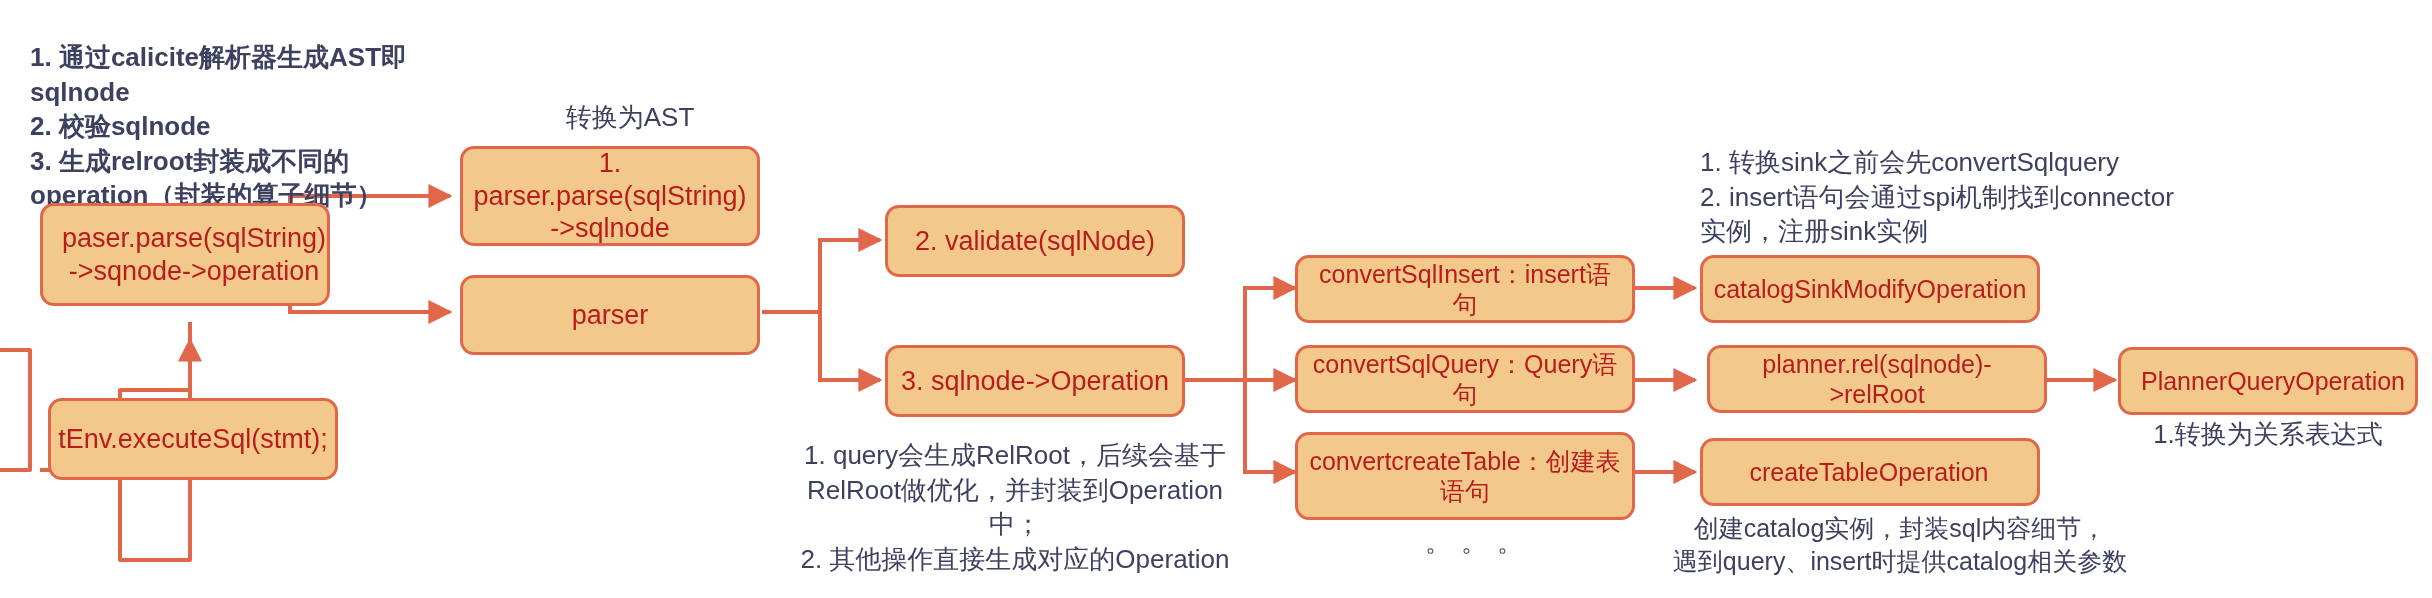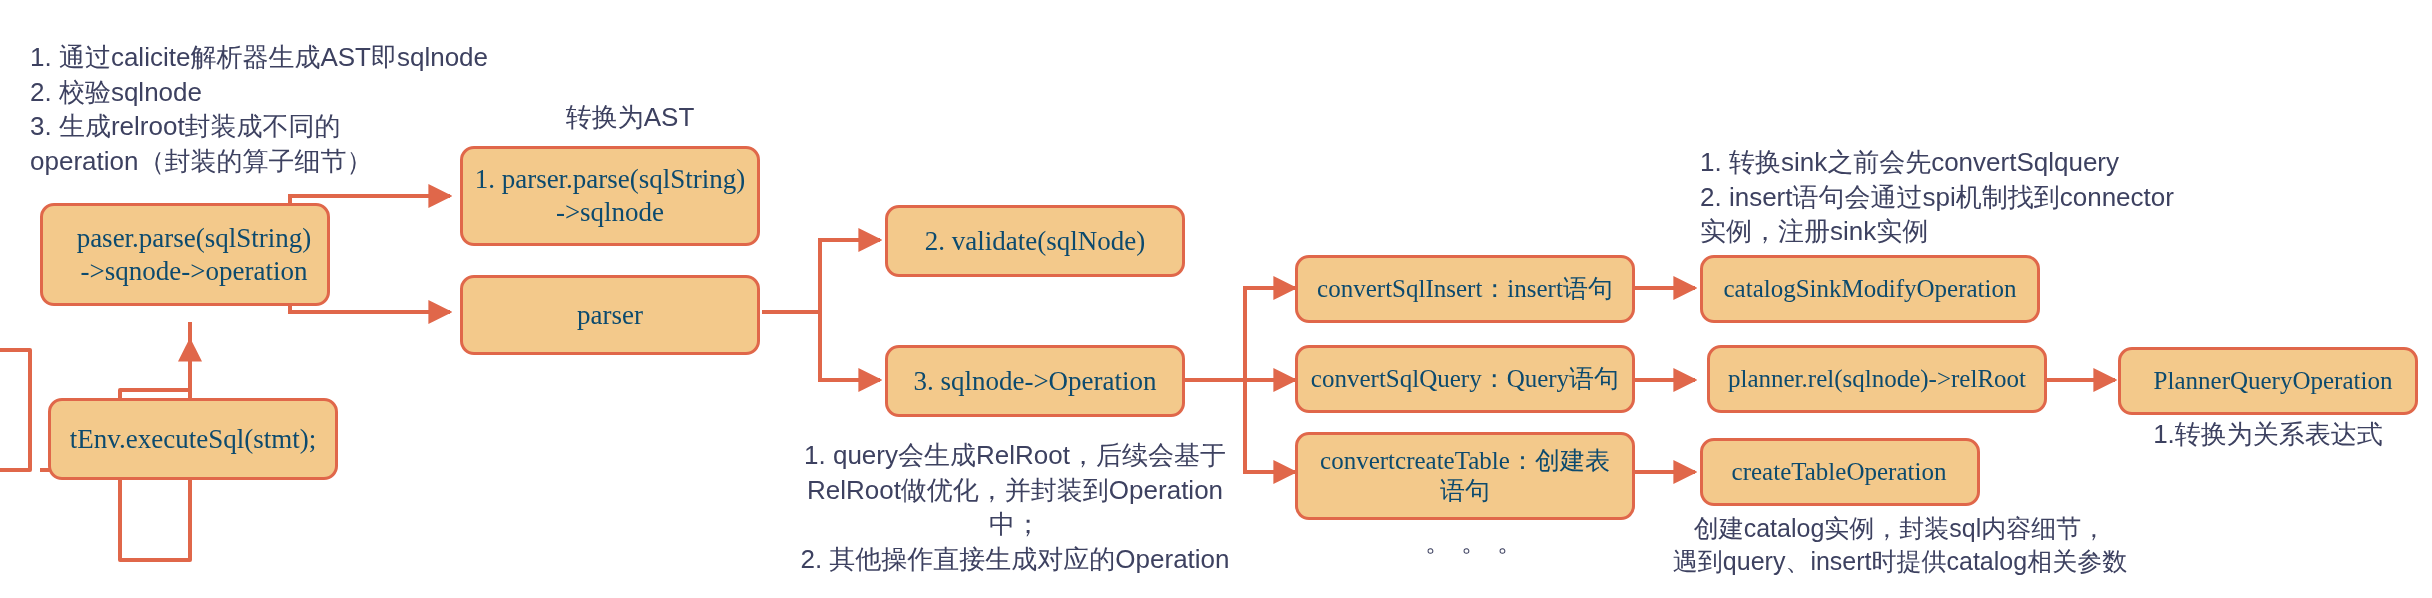--- a/index.html
+++ b/index.html
@@ -29,26 +29,25 @@
   .node {
     position: absolute;
     box-sizing: border-box;
     background: #f3c98b;
     border: 3px solid #e0674a;
     border-radius: 14px;
     display: flex;
     align-items: center;
     justify-content: center;
     text-align: center;
-    color: #0c4a6e;
+    color: #b91c1c;
     font-size: 27px;
     line-height: 1.22;
     padding: 4px 10px;
     white-space: pre-line;
-    font-family: Liberation Serif, serif;
   }
   .note {
     position: absolute;
     color: #3d4160;
     font-size: 26px;
     line-height: 1.33;
     white-space: pre-line;
   }
   .note.center { text-align: center; }
   .note.left { text-align: left; }
@@ -94,21 +93,21 @@
       <path d="M 1245 380 L 1245 472 L 1295 472" marker-end="url(#arrow)"></path>
 
       <path d="M 1628 288 L 1695 288" marker-end="url(#arrow)"></path>
       <path d="M 1628 380 L 1695 380" marker-end="url(#arrow)"></path>
       <path d="M 1628 472 L 1695 472" marker-end="url(#arrow)"></path>
 
       <path d="M 2046 380 L 2115 380" marker-end="url(#arrow)"></path>
     </g>
   </svg>
 
-  <div class="note left" style="left:30px; top:40px; width:470px;">1. 通过calicite解析器生成AST即sqlnode
+  <div class="note left" style="left:30px; top:40px; width:470px;font-weight:bold;">1. 通过calicite解析器生成AST即sqlnode
 2. 校验sqlnode
 3. 生成relroot封装成不同的
 operation（封装的算子细节）</div>
 
   <div class="note center" style="left:530px; top:100px; width:200px;">转换为AST</div>
 
   <div class="node" style="left:40px; top:203px; width:290px; height:103px;padding-left:28px;">paser.parse(sqlString)
 -&gt;sqnode-&gt;operation</div>
 
   <div class="node" style="left:48px; top:398px; width:290px; height:82px;">tEnv.executeSql(stmt);</div>
@@ -136,21 +135,21 @@
   <div class="dots" style="left:1425px; top:525px;">。。。</div>
 
   <div class="note left" style="left:1700px; top:145px; width:520px;">1. 转换sink之前会先convertSqlquery
 2. insert语句会通过spi机制找到connector
 实例，注册sink实例</div>
 
   <div class="node" style="left:1700px; top:255px; width:340px; height:68px; font-size:25px;">catalogSinkModifyOperation</div>
 
   <div class="node" style="left:1700px; top:345px; width:340px; height:68px; font-size:25px;margin-left:7px;">planner.rel(sqlnode)-&gt;relRoot</div>
 
-  <div class="node" style="left:1700px; top:438px; width:280px; height:68px; font-size:25px;padding-left:8px;">createTableOperation</div>
+  <div class="node" style="left:1700px; top:438px; width:340px; height:68px; font-size:25px;padding-left:8px;">createTableOperation</div>
 
   <div class="note center" style="left:1640px; top:512px; width:520px; font-size:25px;">创建catalog实例，封装sql内容细节，
 遇到query、insert时提供catalog相关参数</div>
 
   <div class="node" style="left:2118px; top:347px; width:300px; height:68px; font-size:25px;padding-left:20px;">PlannerQueryOperation</div>
 
   <div class="note center" style="left:2118px; top:417px; width:300px;">1.转换为关系表达式</div>
 
 </div>
 

